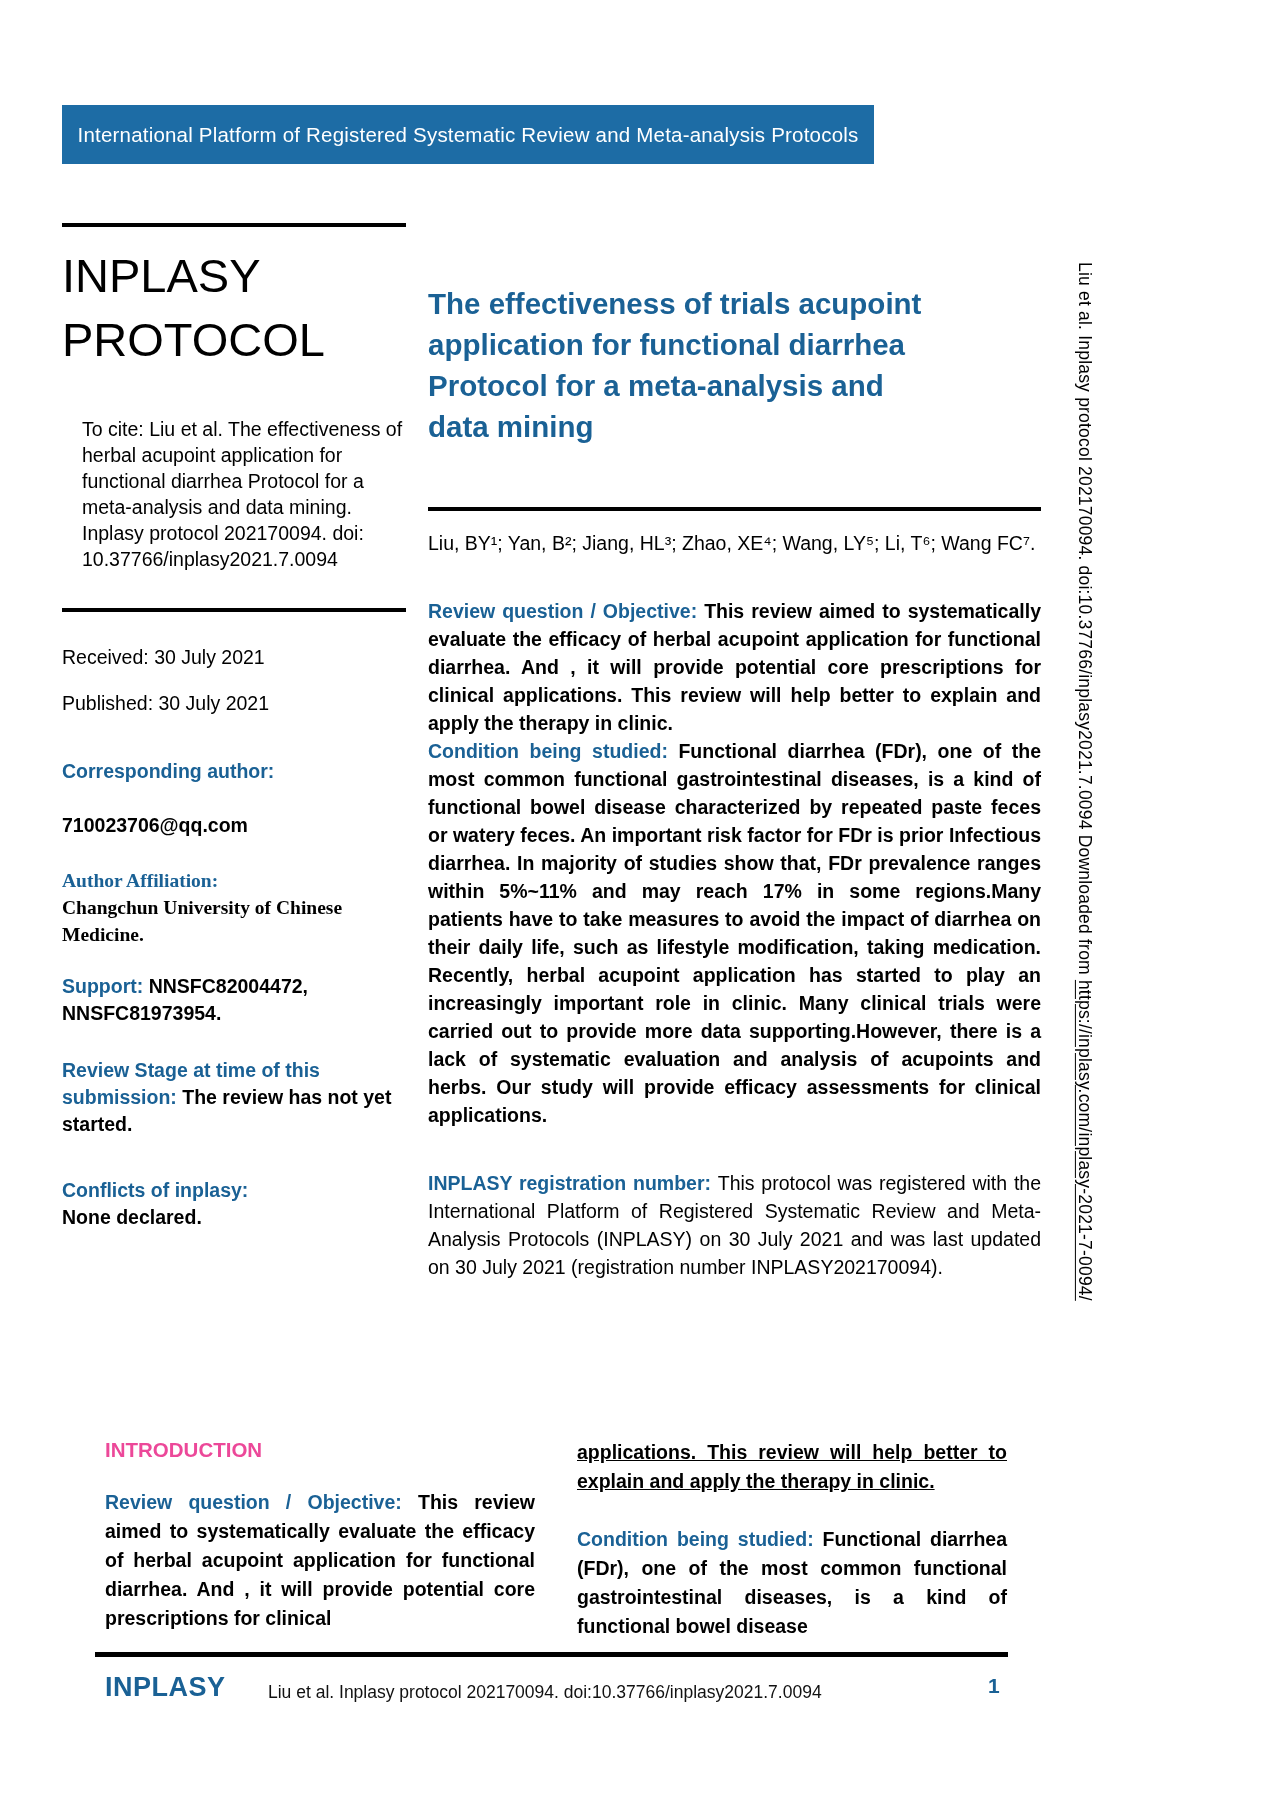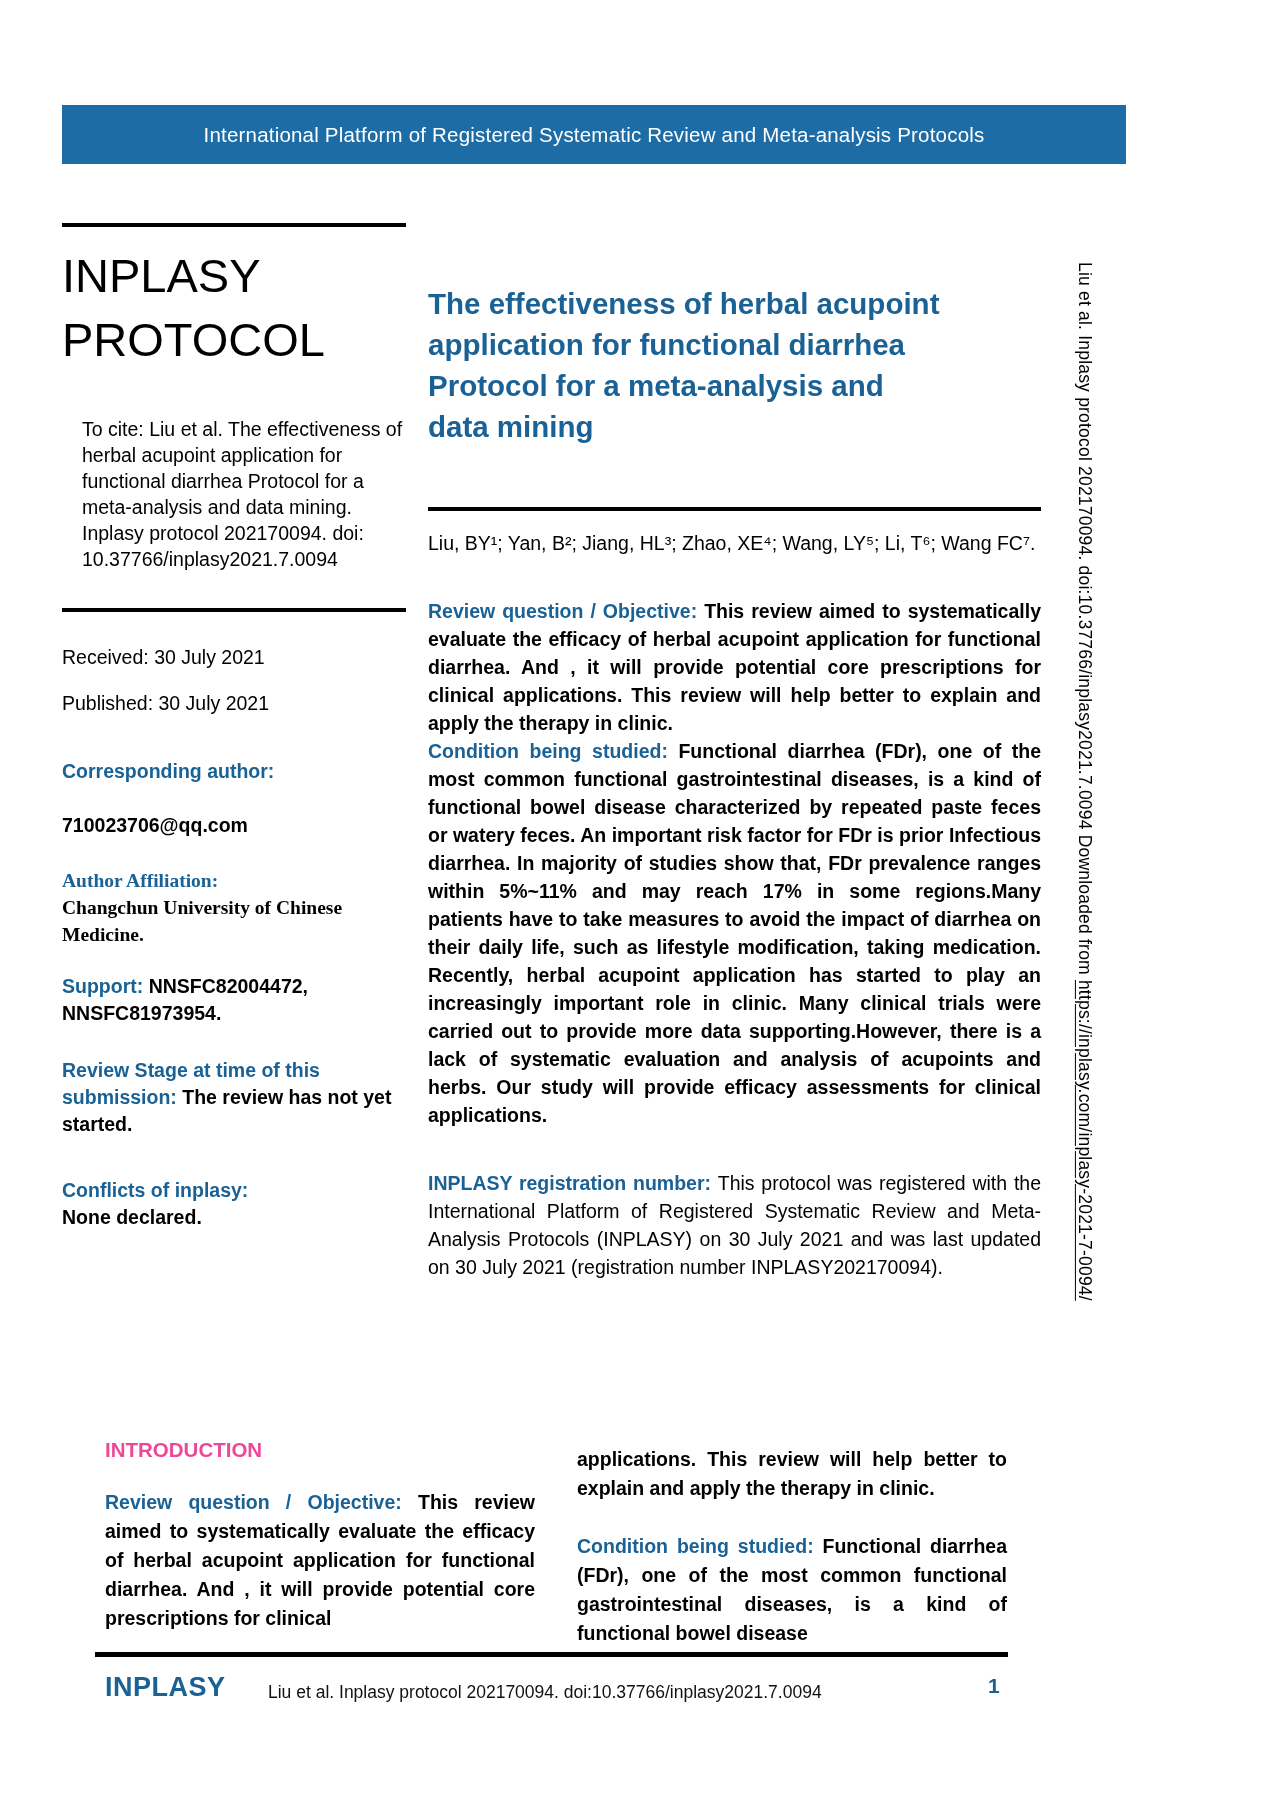--- a/index.html
+++ b/index.html
@@ -2,21 +2,21 @@
 <html><head>
 <meta charset="utf-8">
 <style>
   * { margin:0; padding:0; box-sizing:border-box; }
   html,body { background:#ffffff; }
   .page {
     position:relative; width:1273px; height:1800px; background:#fff;
     font-family:"Liberation Sans","DejaVu Sans",sans-serif; color:#000; overflow:hidden;
   }
   .banner {
-    position:absolute; left:62px; top:105px; width:1064px; height:59px;
+    position:absolute; left:62px; top:105px; width:812px; height:59px;
     background:#1d6ca5; display:flex; align-items:center; justify-content:center;
   }
   .banner .banner-text { color:#ffffff; font-size:20.5px; letter-spacing:0.2px; }
 
   .vside {
     position:absolute; left:1074px; top:262px; writing-mode:vertical-rl;
     font-size:17.5px; letter-spacing:0.2px; white-space:nowrap; color:#000;
   }
   .vside a { color:#000; text-decoration:underline; }
 
@@ -52,21 +52,21 @@
   .para.first { margin-top:40px; }
   .para.regular { font-weight:400; margin-top:40px; }
   .para .label { color:#1a6195; font-weight:700; }
 
   .introcol { position:absolute; top:1438px; width:430px; }
   .introcol.c1 { left:105px; }
   .introcol.c2 { left:577px; }
   .intro-head { font-size:20.5px; font-weight:700; color:#ec4899; }
   .intro-para { font-size:19.5px; line-height:29px; text-align:justify; font-weight:700; }
   .introcol.c1 .intro-para { margin-top:26px; }
-  .introcol.c2 .cont { margin-top:7px; }
+  .introcol.c2 .cont { margin-top:0;text-decoration:underline; }
   .introcol.c2 .cond { margin-top:29px; }
 
   .footer-rule { position:absolute; left:95px; top:1652px; width:913px; height:5px; background:#000; }
   .footer-brand { position:absolute; left:105px; top:1672px; font-size:27px; font-weight:700; color:#1a6195; letter-spacing:0.5px; }
   .footer-cite { position:absolute; left:268px; top:1682px; font-size:17.5px; color:#111; }
   .footer-page { position:absolute; left:988px; top:1674px; font-size:21px; font-weight:700; color:#1a6195; }
 </style>
 </head>
 <body>
 
@@ -102,21 +102,21 @@
     <div class="block b-stage">
       <span class="blue">Review Stage at time of this submission: </span><span>The review has not yet started.</span>
     </div>
     <div class="block b-conf">
       <div class="blue">Conflicts of inplasy:</div>
       <div>None declared.</div>
     </div>
   </section>
 
   <section class="rightcol">
-    <h2 class="article-title">The effectiveness of herbal acupoint
+    <h2 class="article-title">The effectiveness of trials acupoint
 application for functional diarrhea
 Protocol for a meta-analysis and
 data mining</h2>
     <div class="rule title-rule"></div>
     <p class="authors">Liu, BY¹; Yan, B²; Jiang, HL³; Zhao, XE⁴; Wang, LY⁵; Li, T⁶; Wang FC⁷.</p>
     <p class="para first">
       <span class="label">Review question / Objective: </span><span>This review aimed to systematically evaluate the efficacy of herbal acupoint application for functional diarrhea. And , it will provide potential core prescriptions for clinical applications. This review will help better to explain and apply the therapy in clinic.</span>
     </p>
     <p class="para">
       <span class="label">Condition being studied: </span><span>Functional diarrhea (FDr), one of the most common functional gastrointestinal diseases, is a kind of functional bowel disease characterized by repeated paste feces or watery feces. An important risk factor for FDr is prior Infectious diarrhea. In majority of studies show that, FDr prevalence ranges within 5%~11% and may reach 17% in some regions.Many patients have to take measures to avoid the impact of diarrhea on their daily life, such as lifestyle modification, taking medication. Recently, herbal acupoint application has started to play an increasingly important role in clinic. Many clinical trials were carried out to provide more data supporting.However, there is a lack of systematic evaluation and analysis of acupoints and herbs. Our study will provide efficacy assessments for clinical applications.</span>

